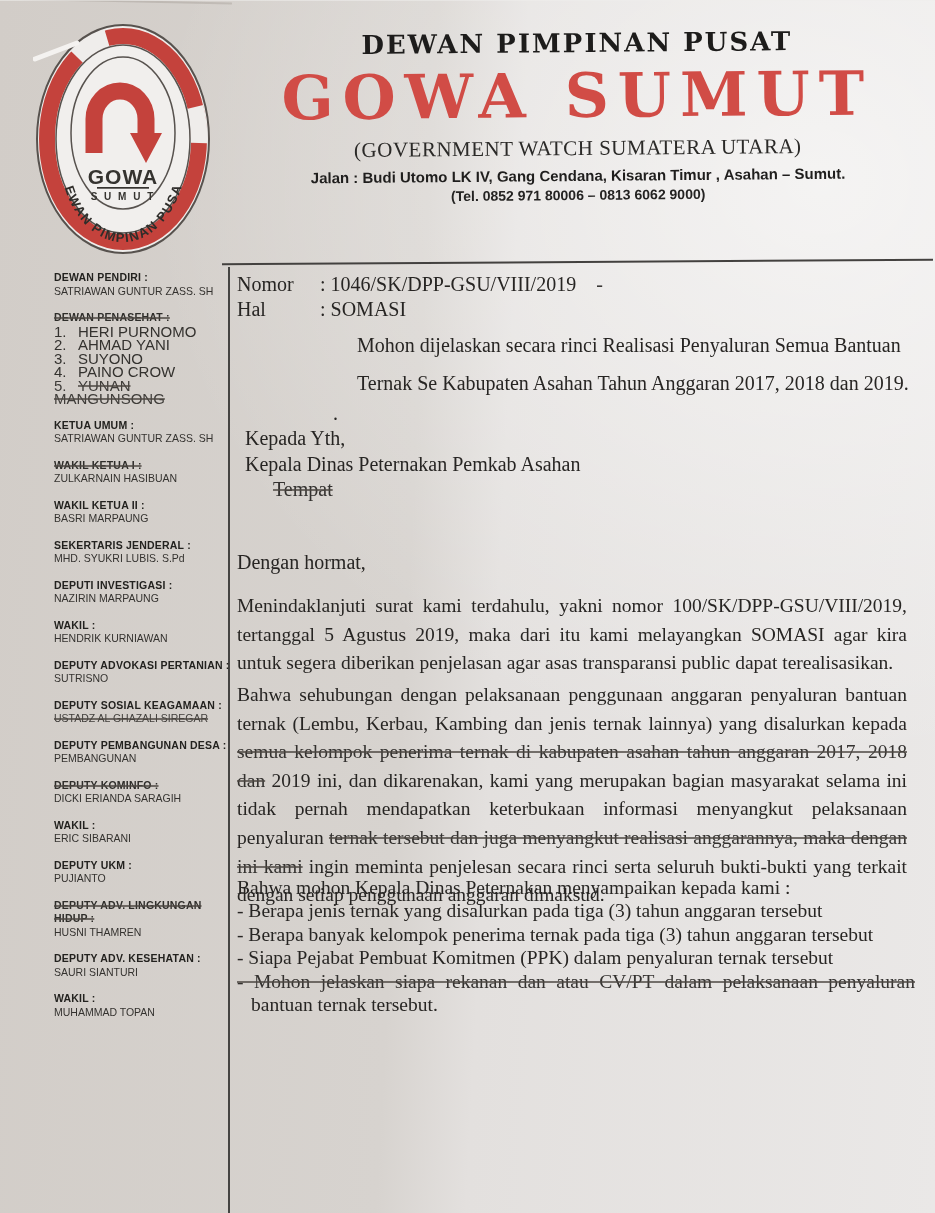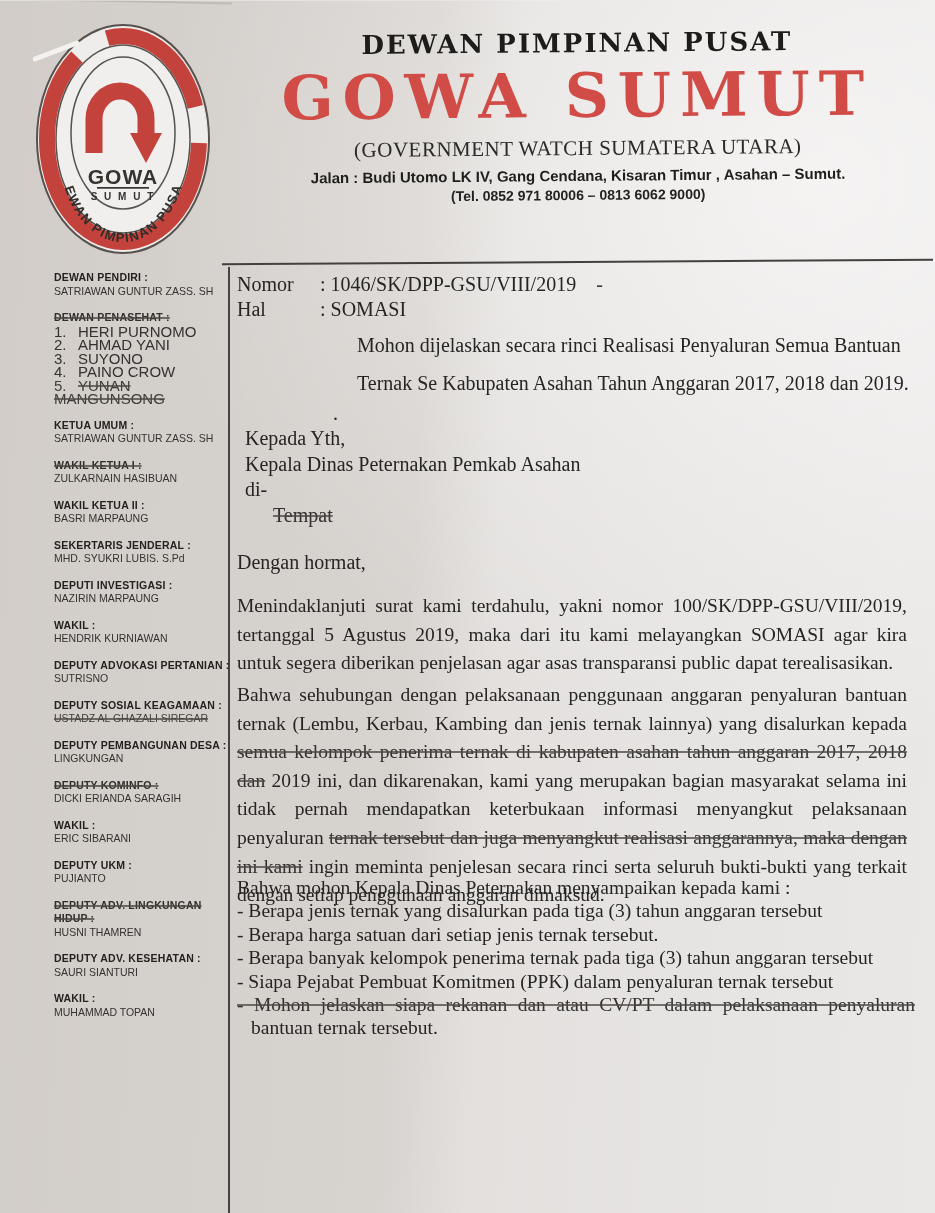--- a/index.html
+++ b/index.html
@@ -157,21 +157,21 @@
       <div class="sb-value">SUTRISNO</div>
     </div>
 
     <div class="sb-section">
       <div class="sb-label">DEPUTY SOSIAL KEAGAMAAN :</div>
       <div class="sb-value struck">USTADZ AL GHAZALI SIREGAR</div>
     </div>
 
     <div class="sb-section">
       <div class="sb-label">DEPUTY PEMBANGUNAN DESA :</div>
-      <div class="sb-value">LINGKUNGAN</div>
+      <div class="sb-value">PEMBANGUNAN</div>
     </div>
 
     <div class="sb-section">
       <div class="sb-label struck">DEPUTY KOMINFO :</div>
       <div class="sb-value">DICKI ERIANDA SARAGIH</div>
     </div>
 
     <div class="sb-section">
       <div class="sb-label">WAKIL :</div>
       <div class="sb-value">ERIC SIBARANI</div>
@@ -210,36 +210,34 @@
       <span>: SOMASI</span>
     </div>
     <div class="subject">Mohon dijelaskan secara rinci Realisasi Penyaluran Semua Bantuan</div>
     <div class="subject">Ternak  Se Kabupaten Asahan Tahun Anggaran 2017, 2018 dan 2019.</div>
     <div class="stray-dot">.</div>
   </div>
 
   <div class="recipient">
     <div>Kepada Yth,</div>
     <div>Kepala Dinas Peternakan Pemkab Asahan</div>
-    <div>di-</div>
     <div class="recipient-place struck">Tempat</div>
   </div>
 
   <div class="salutation">Dengan hormat,</div>
 
   <div class="para para1">Menindaklanjuti surat kami terdahulu, yakni nomor 100/SK/DPP-GSU/VIII/2019, tertanggal 5 Agustus 2019, maka dari itu kami melayangkan SOMASI agar kira untuk segera diberikan penjelasan agar asas transparansi public dapat terealisasikan.</div>
 
   <div class="para para2">
     <span>Bahwa sehubungan dengan pelaksanaan penggunaan anggaran penyaluran bantuan ternak (Lembu, Kerbau, Kambing dan jenis ternak lainnya) yang disalurkan kepada </span><span class="struck">semua kelompok penerima ternak di kabupaten asahan tahun anggaran 2017, 2018 dan</span><span> 2019 ini, dan dikarenakan,  kami yang merupakan bagian masyarakat selama ini tidak pernah mendapatkan keterbukaan informasi menyangkut pelaksanaan penyaluran </span><span class="struck">ternak tersebut dan juga menyangkut realisasi anggarannya, maka dengan ini kami</span><span> ingin meminta penjelesan secara rinci serta seluruh bukti-bukti yang terkait dengan setiap penggunaan anggaran dimaksud.</span>
   </div>
 
   <div class="request">
     <div>Bahwa mohon Kepala Dinas Peternakan menyampaikan kepada kami :</div>
     <div class="req-item">- Berapa jenis ternak yang disalurkan pada tiga (3) tahun anggaran tersebut</div>
-    <div class="req-item">- Berapa harga satuan dari setiap jenis ternak tersebut.</div>
     <div class="req-item">- Berapa banyak kelompok penerima ternak  pada tiga (3) tahun anggaran tersebut</div>
     <div class="req-item">-  Siapa Pejabat Pembuat Komitmen (PPK) dalam penyaluran ternak tersebut</div>
     <div class="req-item">
       <span class="struck">- Mohon jelaskan siapa rekanan dan atau CV/PT dalam pelaksanaan penyaluran</span><span> bantuan ternak tersebut.</span>
     </div>
   </div>
 
 </div>
 
 </body></html>

